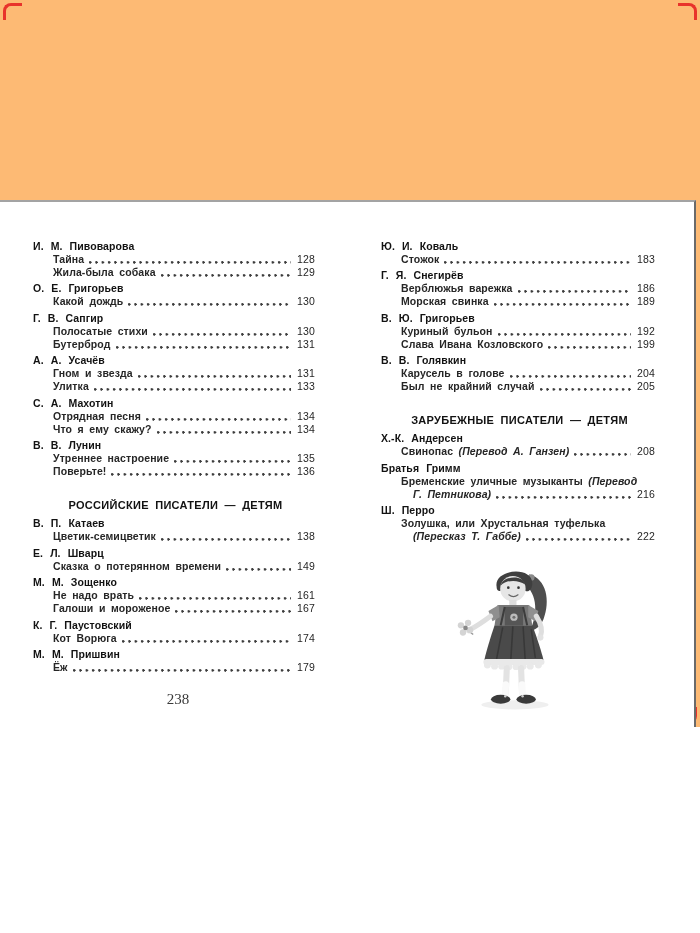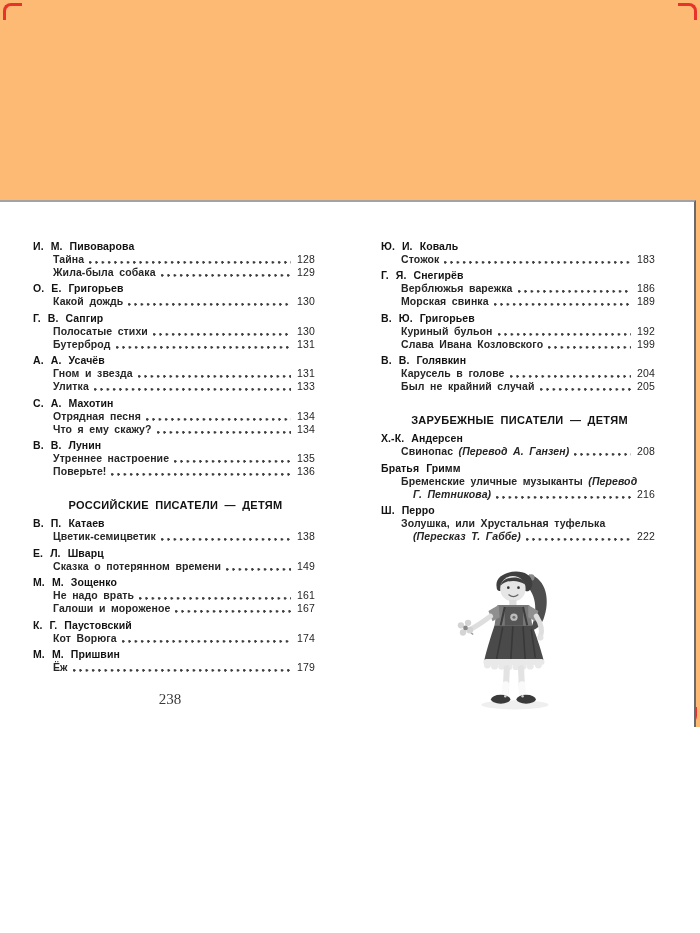--- a/index.html
+++ b/index.html
@@ -26,21 +26,21 @@
   .heading{font-weight:bold;text-align:center;margin:20px 0 5px;font-size:11px;line-height:14px;
            color:#121212;word-spacing:3px;letter-spacing:.3px;}
   .work-line{display:flex;padding-left:20px;word-spacing:2.5px;}
   .work-line.extra-indent{padding-left:32px;}
   .work-line .t{white-space:pre;font-weight:bold;}
   .work-line .it{font-style:italic;}
   .leader{flex:1;min-width:10px;align-self:flex-end;height:3px;margin:0 3px 2px 5px;
           background-image:radial-gradient(circle at 1.2px 1.4px,#3d3d3d 1.05px,transparent 1.5px);
           background-size:6.3px 3px;background-repeat:repeat-x;}
   .pg{width:24px;text-align:center;flex:0 0 auto;}
-  .page-number{position:absolute;left:120px;top:691px;width:100px;text-align:center;
+  .page-number{position:absolute;left:128px;top:691px;width:100px;text-align:center;
                font-family:"Liberation Serif", serif;font-size:15px;color:#3a3a3a;}
   .illustration{position:absolute;left:448px;top:554px;width:140px;height:158px;}
 </style>
 </head>
 <body>
 
 <div class="canvas">
 
   <div class="corner tl"></div>
   <div class="corner tr"></div>

